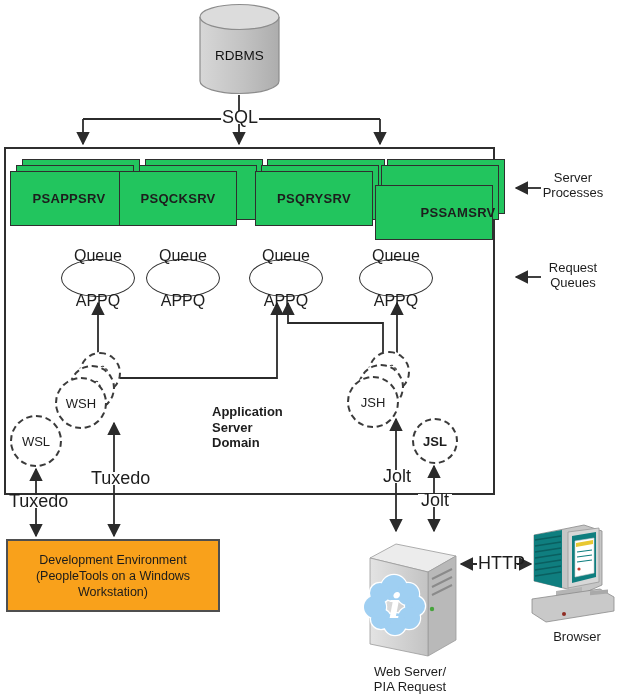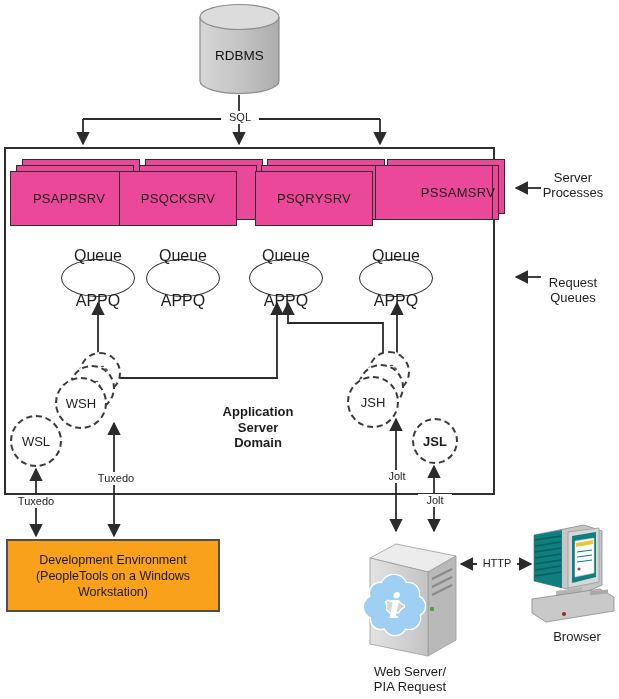--- a/index.html
+++ b/index.html
@@ -6,35 +6,35 @@
   #canvas{
     position:relative;width:619px;height:699px;background:#fff;
     font-family:"Liberation Sans",sans-serif;color:#1d1d1d;overflow:hidden;
   }
   .abs{position:absolute;}
   
   #wires{position:absolute;left:0;top:0;z-index:1;}
   
   .domain-box{left:4px;top:147px;width:487px;height:344px;border:2px solid #2f2f2f;z-index:0;background:#fff;}
   
-  .layer{position:absolute;width:118px;height:55px;background:#ec4899;border:1.6px solid #2f2f2f;box-sizing:border-box;z-index:2;}
+  .layer{position:absolute;width:118px;height:55px;background:#22c55e;border:1.6px solid #2f2f2f;box-sizing:border-box;z-index:2;font-weight:bold;}
   .layer.front{display:flex;align-items:center;justify-content:center;font-size:13px;letter-spacing:.3px;}
   
   .queue{width:74px;height:38px;border:1.8px solid #2f2f2f;border-radius:50%;background:#fff;
     display:flex;flex-direction:column;align-items:center;justify-content:center;
     font-size:16px;line-height:13px;z-index:3;box-sizing:border-box;gap:32px;}
   
   .hcircle{border:2px dashed #3a3a3a;border-radius:50%;background:#fff;box-sizing:border-box;
     display:flex;align-items:center;justify-content:center;font-size:13px;z-index:3;}
   .hcircle .rot{font-size:12px;color:#333;}
   
-  .lbl{font-size:11px;text-align:center;z-index:4;}
+  .lbl{font-size:18px;text-align:center;z-index:4;}
   .onwire{background:#fff;padding:0 1px;line-height:13px;}
   .sidelbl{font-size:13px;line-height:14.5px;text-align:center;z-index:2;}
-  .domain-title{font-weight:bold;font-size:13px;line-height:15.5px;text-align:center;z-index:2;}
+  .domain-title{font-weight:bold;font-size:13px;line-height:15.5px;text-align:left;z-index:2;}
   .devenv{left:6px;top:539px;width:210px;height:69px;background:#f9a11b;border:2px solid #4f4f4f;
     display:flex;flex-direction:column;justify-content:center;
     font-size:12.5px;line-height:16px;color:#1b1b1b;text-align:center;z-index:2;}
   .caption{font-size:13px;line-height:15px;text-align:center;z-index:2;}
 </style>
 </head>
 <body>
 
 <div id="canvas">
 
@@ -103,21 +103,21 @@
     <div class="layer front" style="left:119px;top:171px;">PSQCKSRV</div>
   </div>
   <div>
     <div class="layer" style="left:267px;top:159px;"></div>
     <div class="layer" style="left:261px;top:165px;"></div>
     <div class="layer front" style="left:255px;top:171px;">PSQRYSRV</div>
   </div>
   <div>
     <div class="layer" style="left:387px;top:159px;"></div>
     <div class="layer" style="left:381px;top:165px;"></div>
-    <div class="layer front" style="left:375px;top:165px;padding-left:48px;">PSSAMSRV</div>
+    <div class="layer front" style="left:375px;top:185px;padding-left:48px;">PSSAMSRV</div>
   </div>
 
   <div class="abs queue" style="left:61px;top:259px;">
     <span>Queue</span>
     <span>APPQ</span>
   </div>
   <div class="abs queue" style="left:146px;top:259px;">
     <span>Queue</span>
     <span>APPQ</span>
   </div>
@@ -153,21 +153,21 @@
   <div class="abs domain-title" style="left:212px;top:404px;width:92px;">
     <div>Application</div>
     <div>Server</div>
     <div>Domain</div>
   </div>
 
   <div class="abs sidelbl" style="left:531px;top:171px;width:84px;">
     <div>Server</div>
     <div>Processes</div>
   </div>
-  <div class="abs sidelbl" style="left:531px;top:276px;width:84px;">
+  <div class="abs sidelbl" style="left:531px;top:261px;width:84px;">
     <div>Request</div>
     <div>Queues</div>
   </div>
 
   <div class="abs lbl onwire" style="left:90px;top:472px;width:50px;">Tuxedo</div>
   <div class="abs lbl onwire" style="left:8px;top:495px;width:54px;">Tuxedo</div>
   <div class="abs lbl onwire" style="left:380px;top:470px;width:32px;">Jolt</div>
   <div class="abs lbl onwire" style="left:418px;top:494px;width:32px;">Jolt</div>
   <div class="abs lbl onwire" style="left:477px;top:557px;width:38px;">HTTP</div>
 

